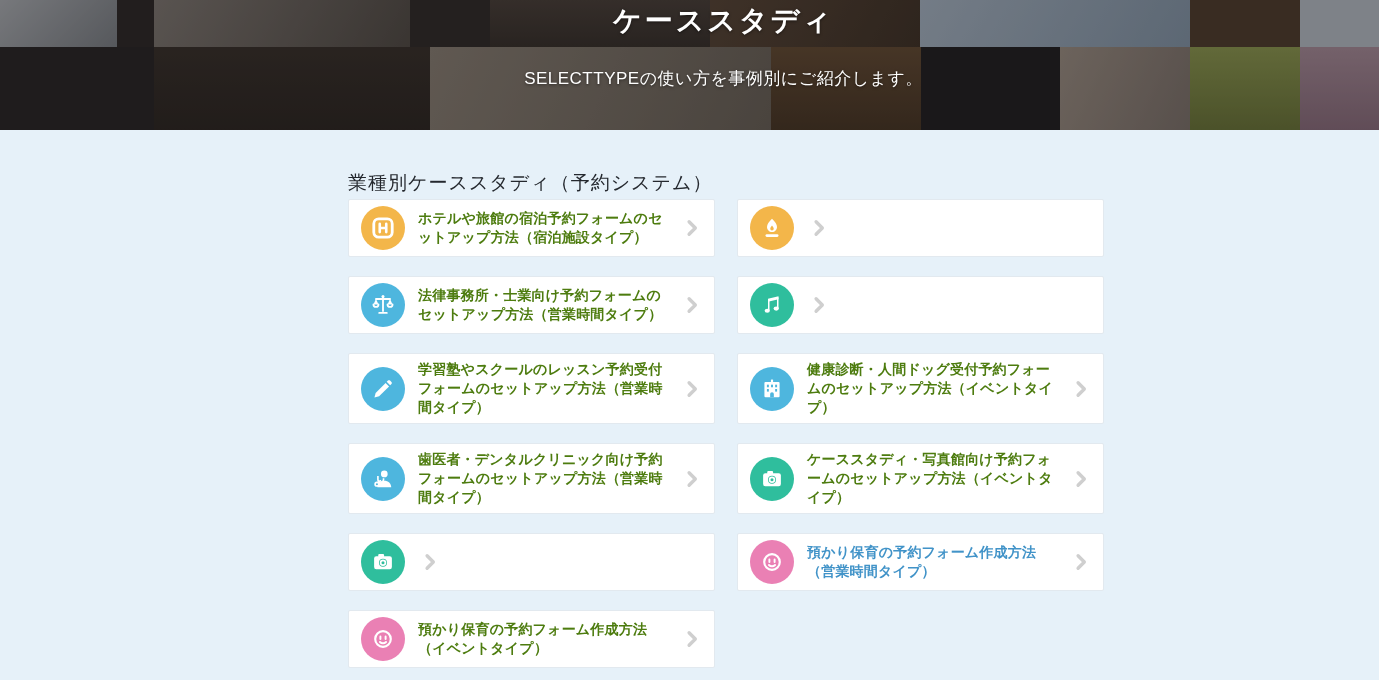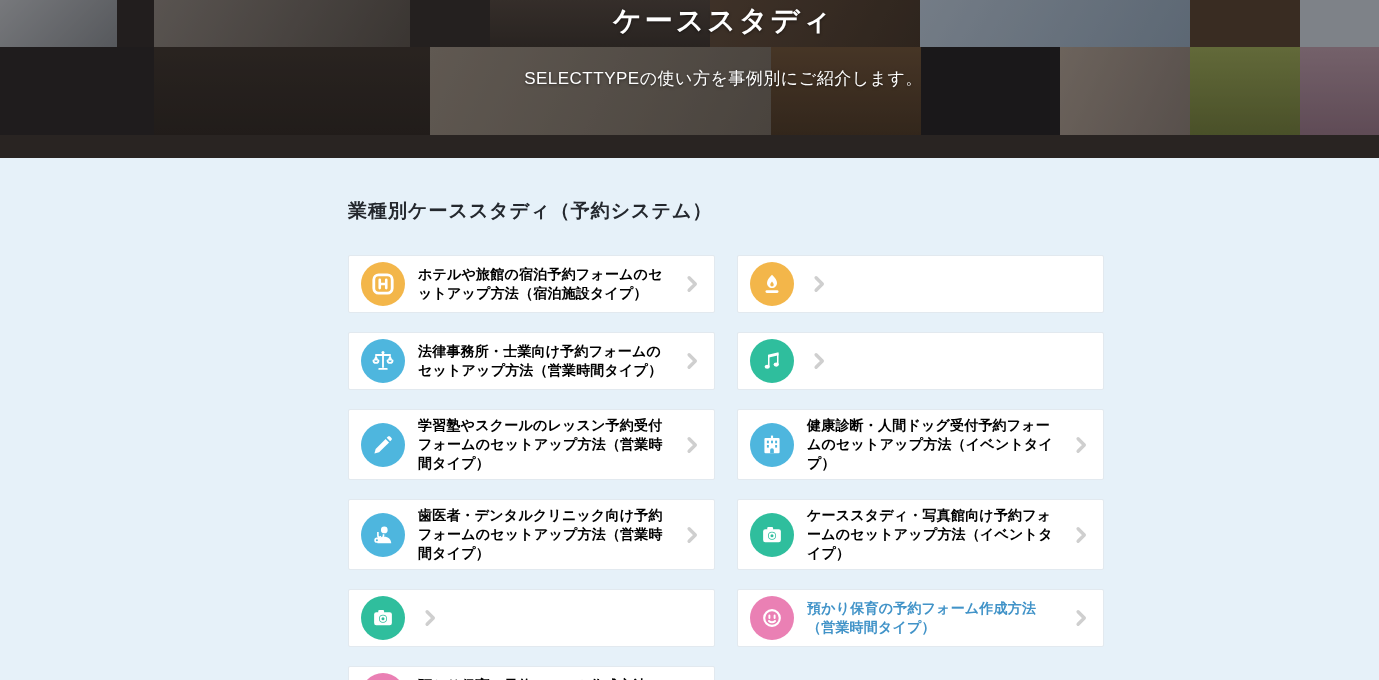--- a/index.html
+++ b/index.html
@@ -1,20 +1,20 @@
 <!DOCTYPE html>
 <html><head>
 <meta charset="utf-8">
 <style>
   * { margin:0; padding:0; box-sizing:border-box; }
   html,body { width:1379px; height:680px; overflow:hidden; }
   body { font-family:"Liberation Sans","DejaVu Sans",sans-serif; background:#e6f1f9; }
 
   
-  .hero { position:relative; width:100%; height:158px; overflow:hidden; background:#3a342f; }
+  .hero { position:relative; width:100%; height:130px; overflow:hidden; background:#3a342f; }
   .hero-row { position:absolute; left:0; right:0; display:flex; }
   .hero-row1 { top:0; height:47px; }
   .hero-row2 { top:47px; height:88px; }
   .tile { height:100%; }
   .t-a{flex-basis:8.5%;background:linear-gradient(135deg,#b8bcc0,#83888d);}
   .t-b{flex-basis:2.7%;background:#2f2b29;}
   .t-c{flex-basis:18.5%;background:linear-gradient(120deg,#88817a,#565049);}
   .t-d{flex-basis:5.8%;background:#332e2b;}
   .t-e{flex-basis:16%;background:linear-gradient(#4e443c,#3a332d);}
   .t-f{flex-basis:15.2%;background:linear-gradient(120deg,#5d4a39,#433528);}
@@ -31,29 +31,29 @@
   .t-q{flex-basis:5.7%;background:linear-gradient(#b497a4,#927383);}
   .hero-overlay { position:absolute; inset:0; background:rgba(12,11,13,0.38); }
   .hero-text { position:absolute; left:68px; right:0; top:0; text-align:center; color:#fff; }
   .hero-title { margin-top:2px; font-size:28px; font-weight:bold; letter-spacing:3px;
                 text-shadow:0 1px 3px rgba(0,0,0,.5); }
   .hero-subtitle { margin-top:27px; font-size:17px; font-weight:normal; letter-spacing:.5px;
                 text-shadow:0 1px 3px rgba(0,0,0,.5); }
 
   
   .content { margin:40px 0 0 348px; width:756px; }
-  .section-heading { font-size:19px; font-weight:bold; color:#24282e; letter-spacing:1px; margin-bottom:31px; }
+  .section-heading { font-size:19px; font-weight:normal; color:#24282e; letter-spacing:1px; margin-bottom:3px; }
   .card-grid { display:grid; grid-template-columns:1fr 1fr; column-gap:22px; row-gap:19px; }
   .case-card { display:flex; align-items:center; gap:13px; background:#fff;
                border:1px solid #e2e9ef; border-radius:2px; padding:6px 12px;
                min-height:57px; cursor:pointer; }
   .icon-circle { width:44px; height:44px; border-radius:50%; flex-shrink:0;
                  display:flex; align-items:center; justify-content:center; background:#999; color:#999; }
   .icon-circle svg { width:26px; height:26px; display:block; }
-  .card-title { flex:1; font-size:14px; font-weight:bold; color:#000000; line-height:19px; letter-spacing:.2px; }
+  .card-title { flex:1; font-size:14px; font-weight:bold; color:#4d7c0f; line-height:19px; letter-spacing:.2px; }
   .chevron { width:22px; flex-shrink:0; display:flex; justify-content:flex-end; }
   .chevron svg { width:20px; height:22px; }
 </style>
 </head>
 <body>
 
 <div class="hero">
   <div>
     <div class="hero-row hero-row1">
       <span class="tile t-a"></span>

